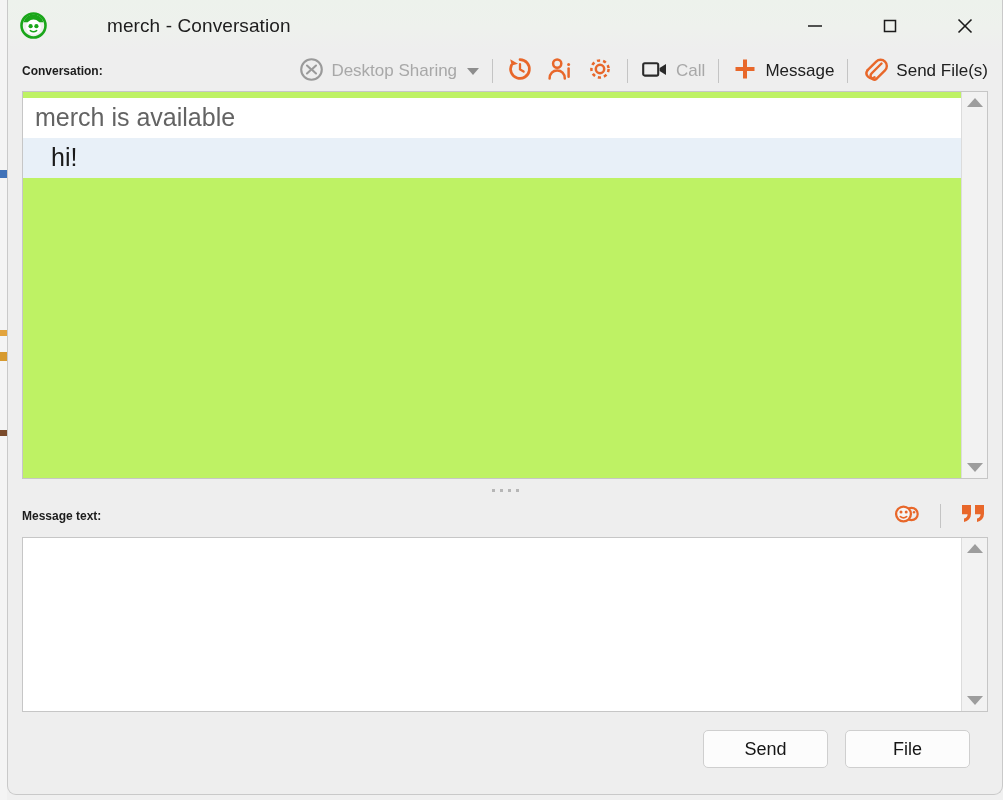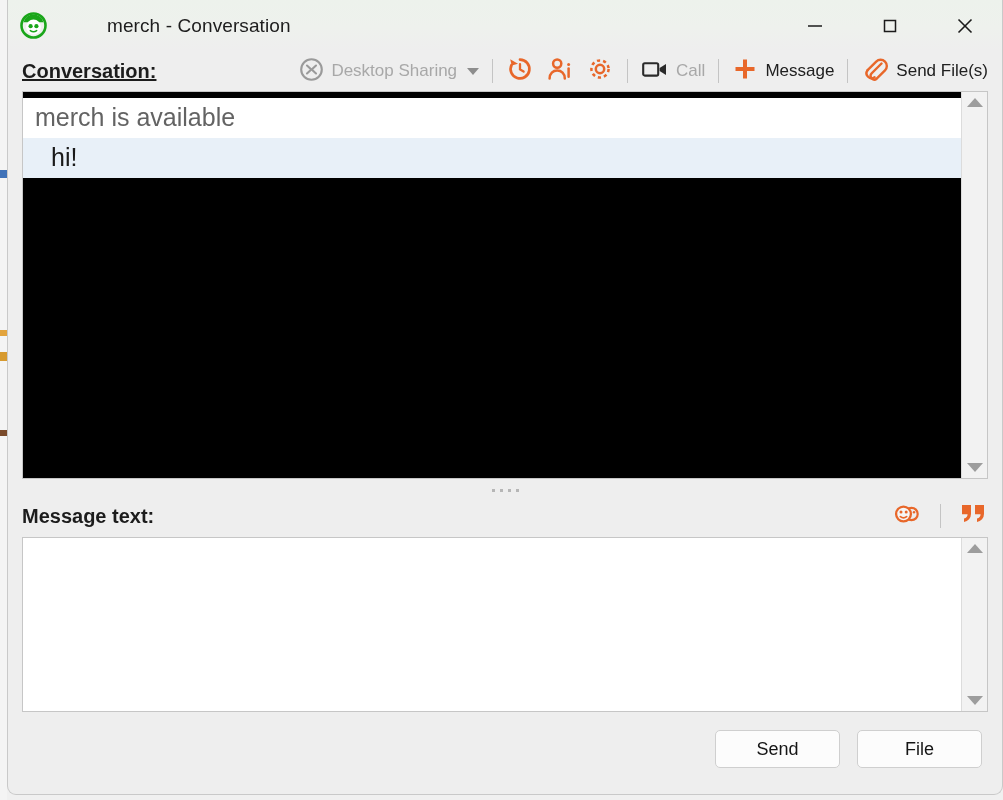--- a/index.html
+++ b/index.html
@@ -71,24 +71,23 @@
   
   #toolbar-row {
     position: relative;
     height: 40px;
     display: flex;
     align-items: center;
     background: #eeeeee;
   }
   #conversation-label {
     margin-left: 14px;
-    font-size: 20px;
+    font-size: 12px;
     font-weight: bold;
     color: #1c1c1c;
-    text-decoration: underline;
   }
   #toolbar {
     position: absolute;
     right: 8px; top: 0;
     height: 40px;
     display: flex;
     align-items: center;
     gap: 0;
   }
   .tb-item {
@@ -112,21 +111,21 @@
     border-right: 6px solid transparent;
     border-top: 7px solid #8d8d8d;
     margin-left: 3px;
   }
 
   
   #conv-wrap {
     position: relative;
     margin: 0 14px;
     height: 388px;
-    background: #000000;
+    background: #bef264;
     border: 1px solid #c6c6c6;
     box-sizing: border-box;
     display: flex;
   }
   #conv-text {
     flex: 1;
     overflow: hidden;
     padding: 6px 0 0 0;
   }
   .conv-line {
@@ -176,21 +175,21 @@
 
   
   #msg-label-row {
     position: relative;
     height: 30px;
     display: flex;
     align-items: center;
   }
   #message-label {
     margin-left: 14px;
-    font-size: 20px;
+    font-size: 12px;
     font-weight: bold;
     color: #1c1c1c;
   }
   #msg-tools {
     position: absolute;
     right: 14px; top: 0;
     height: 30px;
     display: flex;
     align-items: center;
     gap: 10px;
@@ -218,21 +217,21 @@
     background: transparent;
   }
 
   
   #footer {
     position: relative;
     height: 74px;
     display: flex;
     align-items: center;
     justify-content: flex-end;
-    padding-right: 20px;
+    padding-right: 32px;
     gap: 17px;
   }
   .btn {
     width: 125px; height: 38px;
     background: #fcfcfc;
     border: 1px solid #cfcfcf;
     border-radius: 5px;
     font-family: "Liberation Sans", sans-serif;
     font-size: 18px;
     color: #151515;

